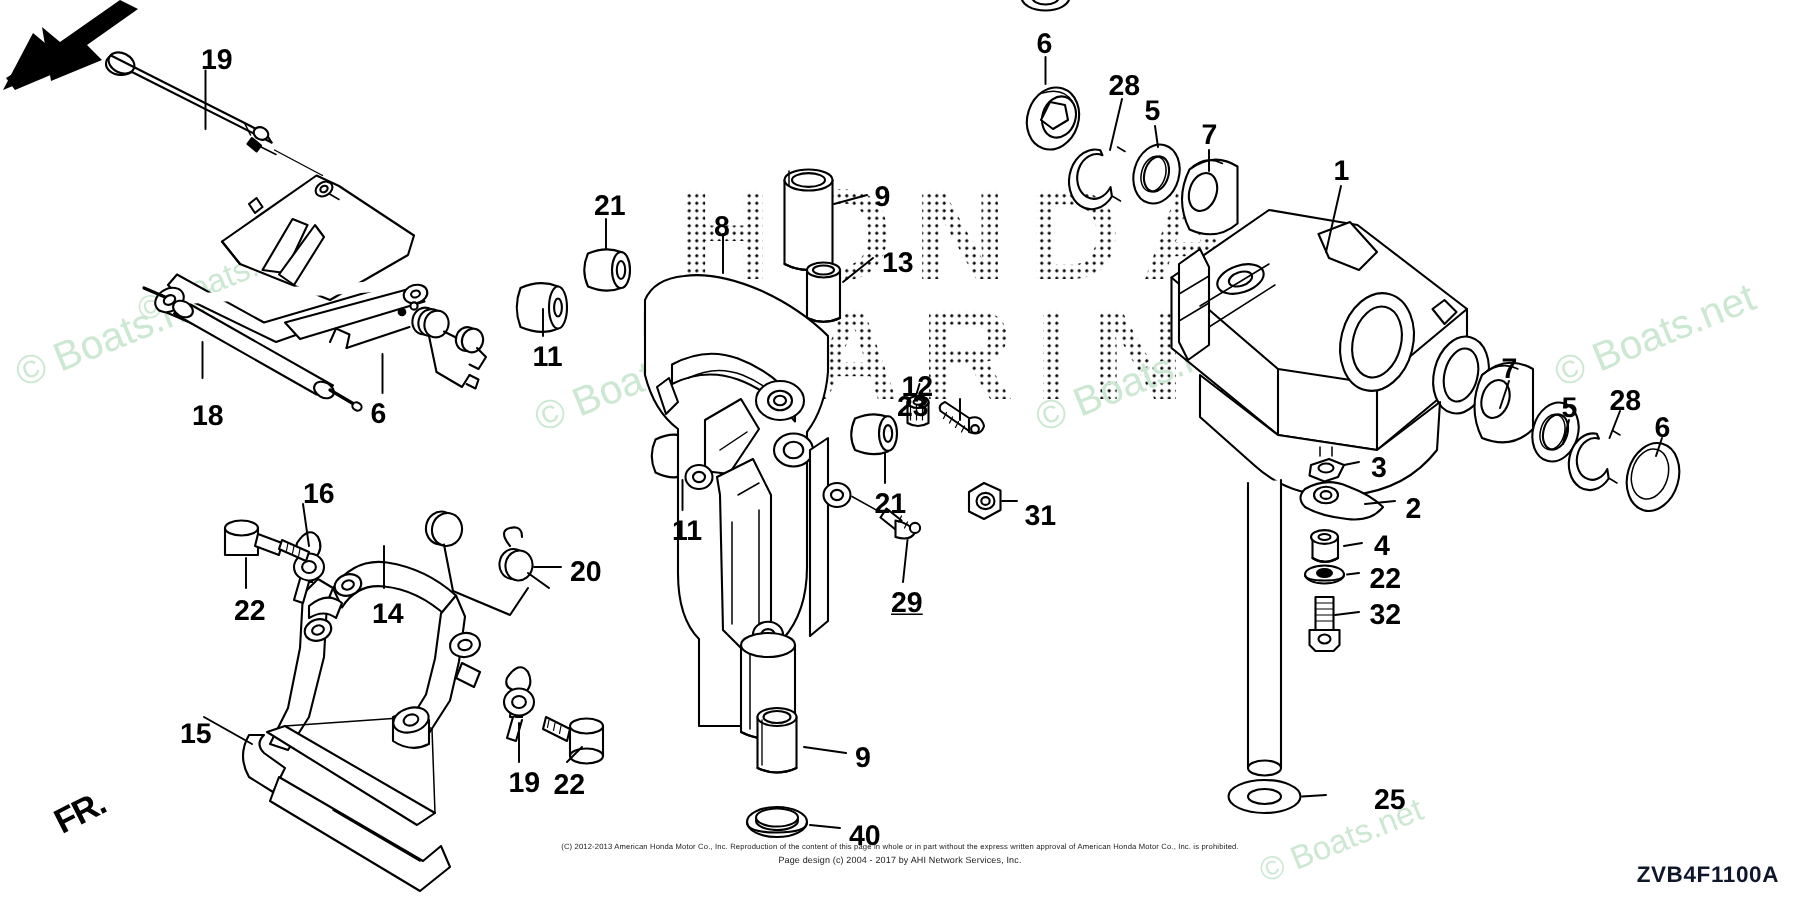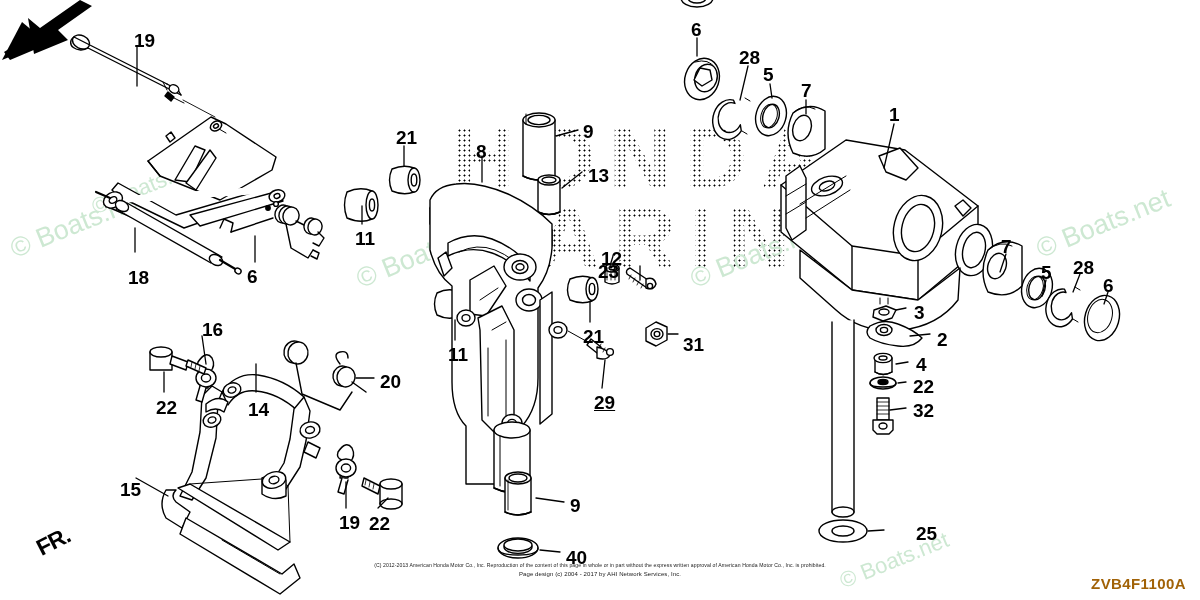--- a/index.html
+++ b/index.html
@@ -65,21 +65,21 @@
     color:#1a1a1a;
     user-select:none;
   }
   #legal-1{top:562px;font-size:5.1px;letter-spacing:0.1px;}
   #legal-2{top:571px;font-size:6.0px;letter-spacing:0.1px;}
 
   
   #part-number{
     position:absolute;right:14px;bottom:8px;
     font-family:"Liberation Sans", sans-serif;
-    font-weight:bold;font-size:15px;color:#a16207;
+    font-weight:bold;font-size:15px;color:#0f172a;
     letter-spacing:0.4px;
   }
 
   
   #fr-arrow{position:absolute;left:10px;top:524px;width:110px;height:62px;}
   #fr-text{
     position:absolute;left:38px;top:536px;
     font-family:"Liberation Sans", sans-serif;
     font-weight:bold;font-size:23px;color:#000;
     transform:rotate(-27deg);transform-origin:0 50%;

